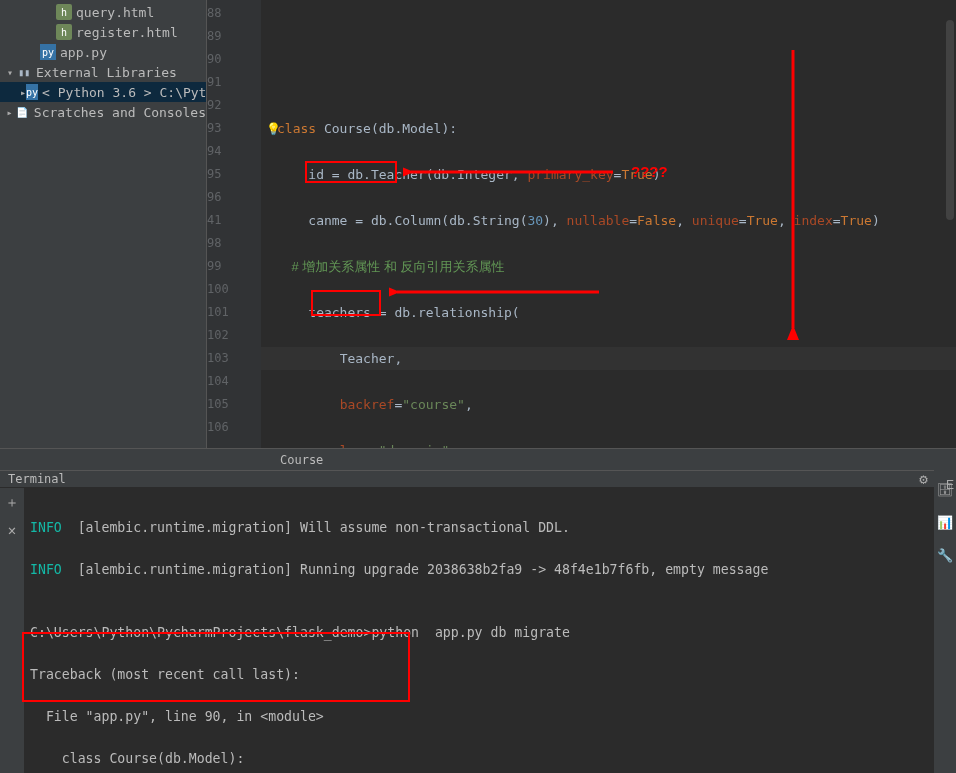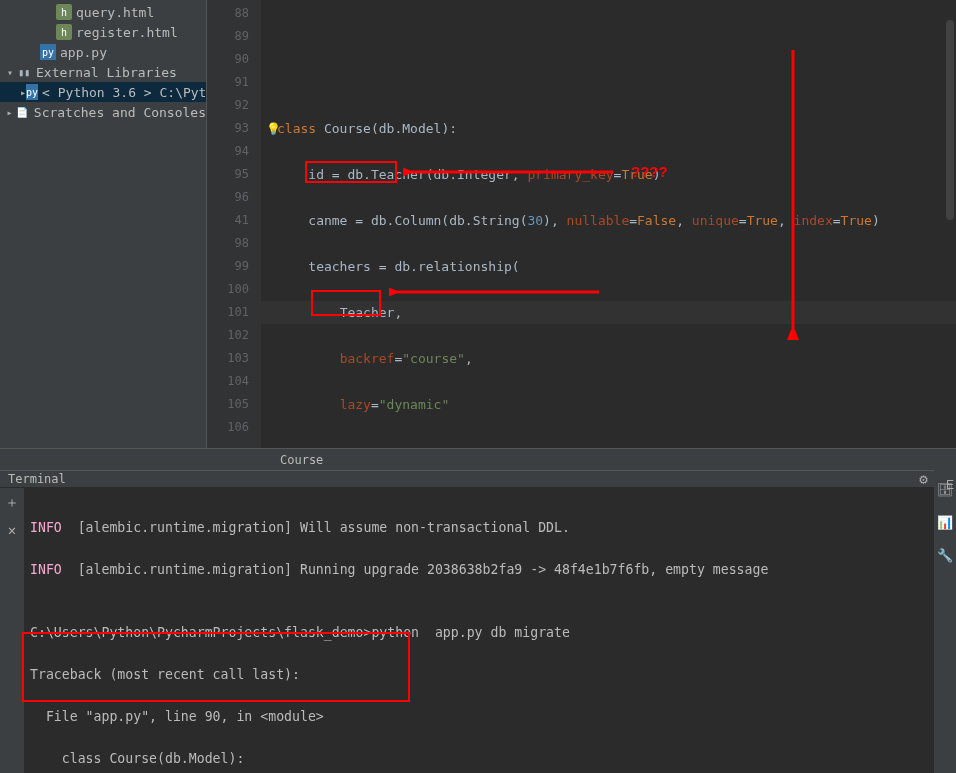--- a/index.html
+++ b/index.html
@@ -10,21 +10,21 @@
 .tree { padding-top:2px; }
 .tree-row { display:flex; align-items:center; height:20px; padding-left:4px; color:#bbb; white-space:nowrap; }
 .tree-row.sel { background:#0d293e; }
 .tree-row .arrow { width:12px; font-size:10px; color:#aaa; display:inline-block; text-align:center; }
 .tree-row .icon { width:16px; height:16px; margin-right:4px; display:inline-flex; align-items:center; justify-content:center; font-size:10px; }
 .html-icon { background:#6e8759; color:#fff; border-radius:2px; }
 .py-icon { background:#3572A5; color:#fff; border-radius:0; font-size:9px; }
 .lib-icon { color:#a9b7c6; }
 .scratch-icon { color:#a9b7c6; }
 .editor { flex:1; display:flex; background:#2b2b2b; position:relative; }
-.gutter { flex:0 0 54px; background:#313335; text-align:right; padding-right:12px; color:#606366; font-family:Consolas,monospace; font-size:12px; line-height:23px; padding-top:2px; position:relative; }
+.gutter { flex:0 0 54px; background:#313335; padding-right:12px; color:#606366; font-family:Consolas,monospace; font-size:12px; line-height:23px; padding-top:2px; position:relative; }
 .gutter .ln { height:23px; }
 .gutter .bulb { position:absolute; right:-20px; top:118px; color:#e8a33d; font-size:12px; }
 .code { flex:1; font-family:Consolas,monospace; font-size:13px; line-height:23px; padding-top:2px; padding-left:16px; white-space:pre; position:relative; }
 .code-line { height:23px; position:relative; }
 .code-line.hl { background:#323232; margin-left:-16px; padding-left:16px; margin-right:-300px; }
 .kw { color:#cc7832; }
 .cls { color:#a9b7c6; }
 .str { color:#6a8759; }
 .num { color:#6897bb; }
 .cmt-cn { color:#629755; font-family:sans-serif; }
@@ -38,21 +38,21 @@
 .editor-scroll { position:absolute; right:2px; top:20px; width:8px; height:200px; background:rgba(120,120,120,.3); border-radius:4px; }
 .breadcrumb { height:22px; background:#3c3f41; border-top:1px solid #555; padding-left:280px; line-height:22px; color:#bbb; font-size:12px; }
 .terminal-bar { height:24px; background:#3c3f41; border-top:1px solid #555; border-bottom:1px solid #2b2b2b; display:flex; align-items:center; padding:0 8px; color:#bbb; font-size:12px; }
 .terminal-bar .title { flex:1; }
 .terminal-bar .gear { margin-right:10px; color:#aaa; font-size:14px; }
 .terminal-bar .min { color:#aaa; font-size:14px; margin-right:2px; }
 .terminal-body { flex:1; background:#2b2b2b; display:flex; }
 .term-left { flex:0 0 24px; background:#3c3f41; display:flex; flex-direction:column; align-items:center; padding-top:6px; gap:10px; }
 .term-left span { color:#aaa; font-size:14px; }
 .term-content { flex:1; font-family:Consolas,monospace; font-size:13.2px; line-height:21px; padding:8px 6px; white-space:pre; position:relative; color:#a9b7c6; }
-.term-info { color:#f9a8d4;text-align:right; }
+.term-info { color:#14b8a6;text-align:right; }
 .term-plain { color:#bbbbbb; }
 .right-strip { position:absolute; right:0; top:470px; width:22px; height:303px; background:#3c3f41; display:flex; flex-direction:column; align-items:center; padding-top:12px; gap:18px; }
 .right-strip span { color:#aaa; font-size:13px; }
 .e-letter { position:absolute; right:2px; top:478px; color:#aaa; font-size:12px; font-family:sans-serif; }
 </style>
 </head>
 <body>
 <div class="root">
 
 <div class="top">
@@ -110,20 +110,21 @@
           <div class="ln">105</div>
           <div class="ln">106</div>
       <span class="bulb">💡</span>
     </div>
     <div class="code">
 <div class="code-line"></div>
 <div class="code-line"></div>
 <div class="code-line"><span class="kw">class </span><span class="cls">Course</span><span class="punc">(db.Model):</span></div>
 <div class="code-line"><span>    id = db.Teacher(db.Integer, </span><span class="kwarg">primary_key</span><span>=</span><span class="bool">True</span><span>)</span></div>
 <div class="code-line"><span>    canme = db.Column(db.String(</span><span class="num">30</span><span>), </span><span class="kwarg">nullable</span><span>=</span><span class="bool">False</span><span>, </span><span class="kwarg">unique</span><span>=</span><span class="bool">True</span><span>, </span><span class="kwarg">index</span><span>=</span><span class="bool">True</span><span>)</span></div>
+<div class="code-line"><span class="cmt-cn">    # 增加关系属性 和 反向引用关系属性</span></div>
 <div class="code-line"><span>    teachers = db.relationship(</span></div>
 <div class="code-line hl"><span>        </span><span class="err-underline">Teacher</span><span>,</span></div>
 <div class="code-line"><span>        </span><span class="kwarg">backref</span><span>=</span><span class="str">"course"</span><span>,</span></div>
 <div class="code-line"><span>        </span><span class="kwarg">lazy</span><span>=</span><span class="str">"dynamic"</span></div>
 
 
 
 
 
 

